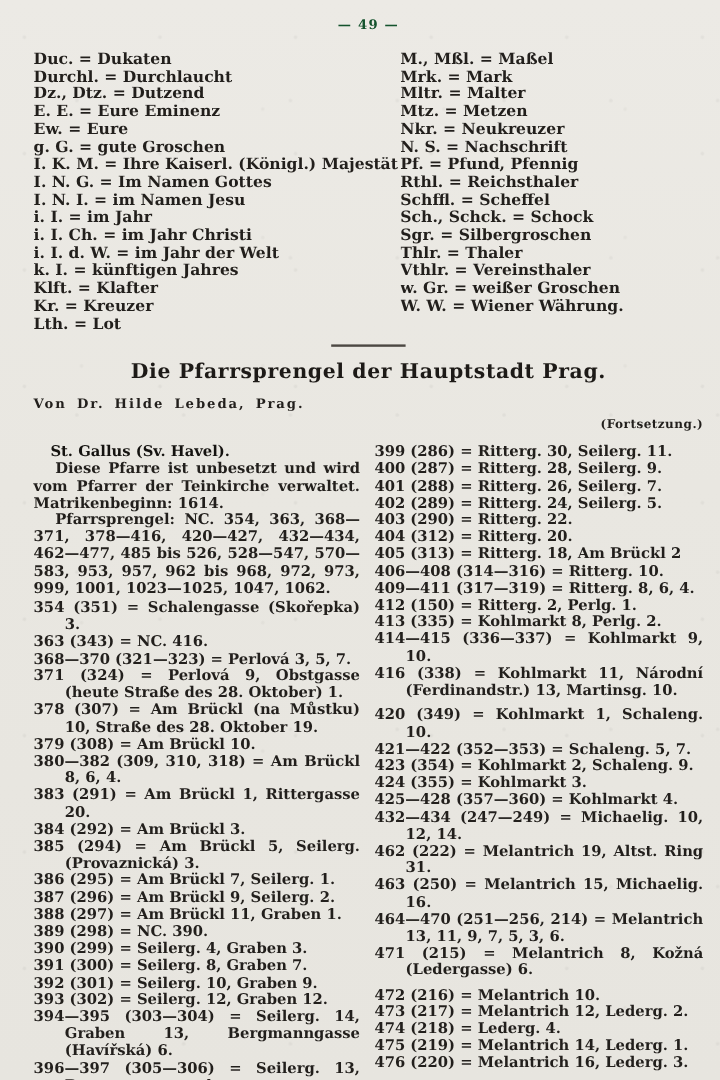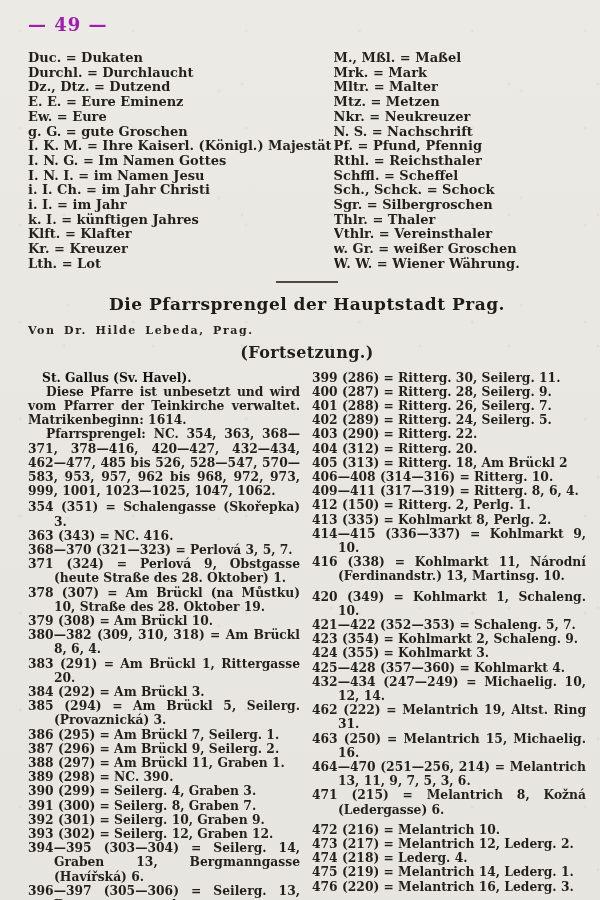--- a/index.html
+++ b/index.html
@@ -12,22 +12,22 @@
       linear-gradient(180deg, #eceae5 0%, #e9e7e1 45%, #e7e5df 100%);
     background-size: 113px 97px, 89px 131px, 151px 107px, 100% 100%;
     color: #221f1c;
     font-family: "DejaVu Serif", "Liberation Serif", serif;
     font-weight: bold;
     -webkit-font-smoothing: antialiased;
   }
   .page { padding: 12px 14px 0 28px; }
 
   .page-number {
-    text-align: left; font-size: 18px; letter-spacing: 1px;
-    margin: 2px 0 16px 0; color: #a21caf;
+    text-align: center; font-size: 11px; letter-spacing: 1px;
+    margin: 2px 0 16px 0; color: #14532d;
   }
 
   
   .abbrev-section { display: flex; gap: 2px; }
   .abbrev-col { flex: 1 1 0; }
   .abbrev-col.left  { flex: 0 0 284px; }
   .abbrev-line {
     margin: 0; font-size: 13px; line-height: 14.7px;
     white-space: nowrap; overflow: hidden;
   }
@@ -40,21 +40,21 @@
   
   .article-title {
     text-align: center; font-size: 17px; line-height: 26px;
     margin: 4px 0 7px 0; color: #1d1a17; letter-spacing: 0.5px;
   }
   .article-byline {
     text-align: left; font-size: 11px; margin: 0 0 6px 0;
     letter-spacing: 1.6px; word-spacing: 3px;
   }
   .article-continuation {
-    text-align: center; font-size: 16px; margin: 0 0 9px 0;
+    text-align: right; font-size: 10px; margin: 0 0 9px 0;
     letter-spacing: 0.4px;
   }
 
   
   .body-cols { display: flex; gap: 12px; }
   .col { font-size: 12.3px; line-height: 14.2px; text-align: justify; }
   .col.left  { flex: 0 0 272px; }
   .col.right { flex: 1 1 auto; }
 
   .section-heading { margin: 0; text-indent: 14px; color: #151310; }
@@ -78,22 +78,23 @@
 
     <p class="abbrev-line">Duc. = Dukaten</p>
         <p class="abbrev-line">Durchl. = Durchlaucht</p>
         <p class="abbrev-line">Dz., Dtz. = Dutzend</p>
         <p class="abbrev-line">E. E. = Eure Eminenz</p>
         <p class="abbrev-line">Ew. = Eure</p>
         <p class="abbrev-line">g. G. = gute Groschen</p>
         <p class="abbrev-line">I. K. M. = Ihre Kaiserl. (Königl.) Majestät</p>
         <p class="abbrev-line">I. N. G. = Im Namen Gottes</p>
         <p class="abbrev-line">I. N. I. = im Namen Jesu</p>
+        <p class="abbrev-line">i. I. = im Jahr</p>
         <p class="abbrev-line">i. I. Ch. = im Jahr Christi</p>
-        <p class="abbrev-line">i. I. = im Jahr</p>
+        <p class="abbrev-line">i. I. d. W. = im Jahr der Welt</p>
         <p class="abbrev-line">k. I. = künftigen Jahres</p>
         <p class="abbrev-line">Klft. = Klafter</p>
         <p class="abbrev-line">Kr. = Kreuzer</p>
         <p class="abbrev-line">Lth. = Lot</p>
       </div>
     <div class="abbrev-col right">
 
     <p class="abbrev-line">M., Mßl. = Maßel</p>
         <p class="abbrev-line">Mrk. = Mark</p>
         <p class="abbrev-line">Mltr. = Malter</p>

